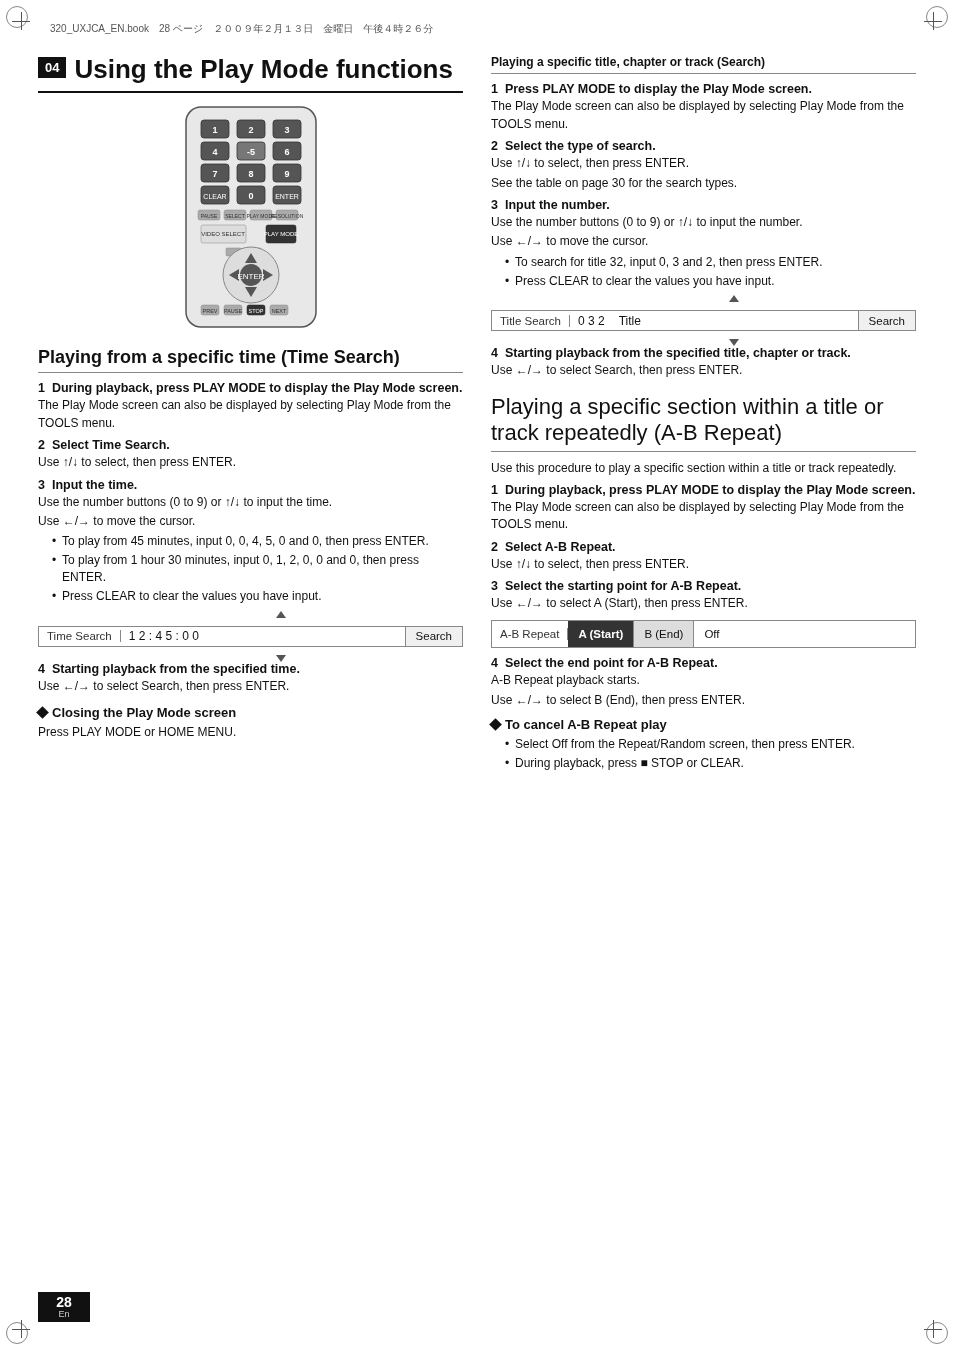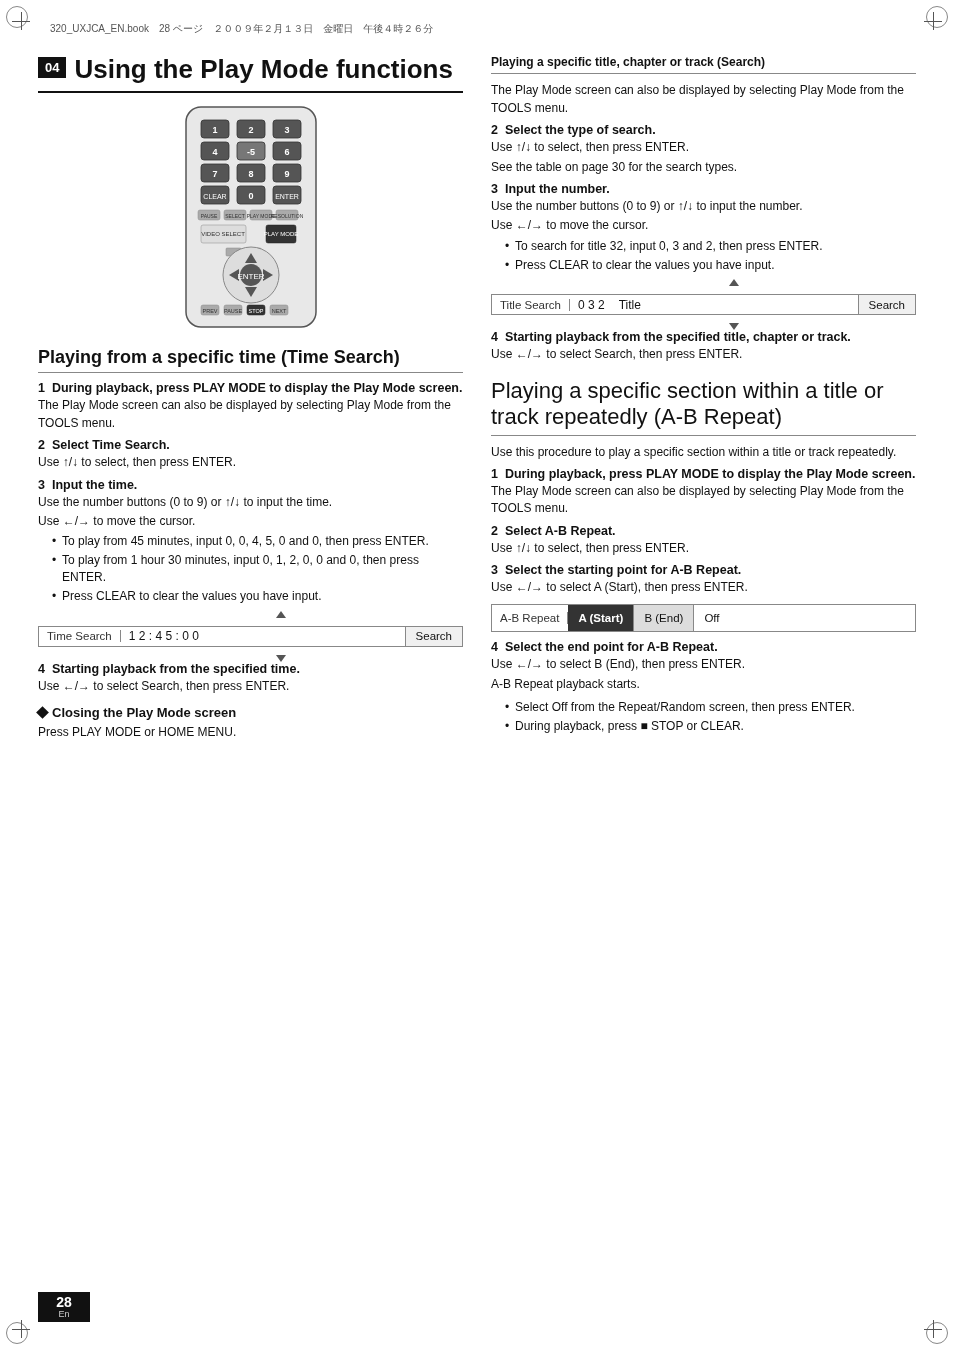--- a/index.html
+++ b/index.html
@@ -488,20 +488,21 @@
     </div>
     <div class="step-body">Press PLAY MODE or  HOME MENU.</div>
 
   </div>
 
   <div class="col-right">
 
     <div class="section-title-right">Playing a specific title, chapter or track (Search)</div>
 
     <div class="step">
+      <div class="step-head"><span>1</span>&nbsp;&nbsp;<span>Press PLAY MODE to display the Play Mode screen.</span></div>
       <div class="step-body">The Play Mode screen can also be displayed by selecting Play Mode from the TOOLS menu.</div>
     </div>
 
     <div class="step">
       <div class="step-head"><span>2</span>&nbsp;&nbsp;<span>Select the type of search.</span></div>
       <div class="step-body">Use ↑/↓ to select, then press ENTER.</div>
       <div class="step-body">See the table on page 30 for the search types.</div>
     </div>
 
     <div class="step">
@@ -555,24 +556,28 @@
 
     <div class="ab-bar">
       <div class="ab-bar-label">A-B Repeat</div>
       <div class="ab-bar-a">A (Start)</div>
       <div class="ab-bar-b">B (End)</div>
       <div class="ab-bar-off">Off</div>
     </div>
 
     <div class="step">
       <div class="step-head"><span>4</span>&nbsp;&nbsp;<span>Select the end point for A-B Repeat.</span></div>
+      <div class="step-body">A-B Repeat playback starts.</div>
       <div class="step-body">Use ←/→ to select B (End), then press ENTER.</div>
-      <div class="step-body">A-B Repeat playback starts.</div>
-    </div>
-
+    </div>
+
+    <div class="sub-section-title" style="margin-top:8px;">
+      <span class="diamond"></span>
+      <span>To cancel A-B Repeat play</span>
+    </div>
     <ul class="bullet-list">
       <li>Select Off from the Repeat/Random screen, then press ENTER.</li>
       <li>During playback, press ■ STOP or CLEAR.</li>
     </ul>
 
   </div>
 
 </div>
 
 <div class="page-bar">

